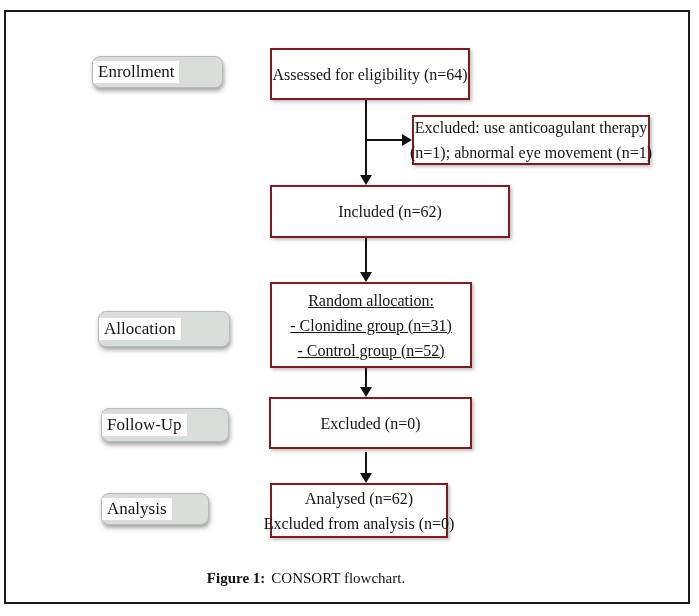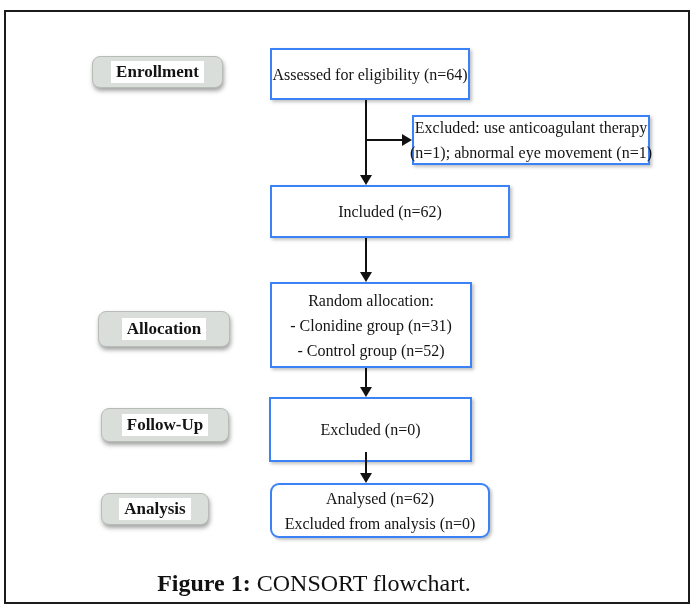--- a/index.html
+++ b/index.html
@@ -22,35 +22,33 @@
   }
   
   .stage {
     position: absolute;
     background: #dadeda;
     border: 1px solid #b7bcb7;
     border-radius: 8px;
     box-shadow: 1px 3px 4px rgba(90,90,90,0.55);
     display: flex;
     align-items: center;
-    justify-content: center;
     font-size: 17px;
-    font-weight: bold;
   }
   .stage .lbl {
     background: #ffffff;
     padding: 0 5px;
     line-height: 22px;
     white-space: nowrap;
   }
   
   .fbox {
     position: absolute;
     background: #ffffff;
-    border: 2px solid #3b82f6;
+    border: 2px solid #7f1d1d;
     box-shadow: 2px 2px 3px rgba(120,120,120,0.45);
     display: flex;
     flex-direction: column;
     align-items: center;
     justify-content: center;
     font-size: 16px;
     text-align: center;
   }
   .fbox .line { line-height: 25px; white-space: nowrap; }
   
@@ -73,24 +71,24 @@
   }
   .head-right {
     position: absolute;
     width: 0; height: 0;
     border-top: 6px solid transparent;
     border-bottom: 6px solid transparent;
     border-left: 10px solid #111111;
   }
   .caption {
     position: absolute;
-    left: 16px; top: 570px;
+    left: 8px; top: 570px;
     width: 596px;
     text-align: center;
-    font-size: 24px;
+    font-size: 15px;
     color: #111111;
   }
   .caption .prefix { font-weight: bold; }
   .caption .rest { margin-left: 6px; }
 </style>
 </head>
 <body>
 
 <div class="page">
   <div class="frame"></div>
@@ -114,31 +112,31 @@
 
   <div class="fbox" style="left:412px; top:115px; width:238px; height:50px;">
     <div class="line">Excluded: use anticoagulant therapy</div>
     <div class="line">(n=1); abnormal eye movement (n=1)</div>
   </div>
 
   <div class="fbox" style="left:270px; top:185px; width:240px; height:53px;">
     <div class="line">Included (n=62)</div>
   </div>
 
-  <div class="fbox" style="left:270px; top:282px; width:202px; height:86px;">
+  <div class="fbox" style="left:270px; top:282px; width:202px; height:86px;text-decoration:underline;">
     <div class="line">Random allocation:</div>
     <div class="line">- Clonidine group (n=31)</div>
     <div class="line">- Control group (n=52)</div>
   </div>
 
-  <div class="fbox" style="left:269px; top:397px; width:203px; height:65px;">
+  <div class="fbox" style="left:269px; top:397px; width:203px; height:52px;">
     <div class="line">Excluded (n=0)</div>
   </div>
 
-  <div class="fbox" style="left:270px; top:483px; width:220px; height:55px;border-radius:9px;">
+  <div class="fbox" style="left:270px; top:483px; width:178px; height:55px;">
     <div class="line">Analysed (n=62)</div>
     <div class="line">Excluded from analysis (n=0)</div>
   </div>
 
   <div class="vline" style="left:365px; top:100px; height:76px;"></div>
   <div class="head-down" style="left:360px; top:175px;"></div>
 
   <div class="hline" style="left:366px; top:139px; width:36px;"></div>
   <div class="head-right" style="left:402px; top:134px;"></div>
 

